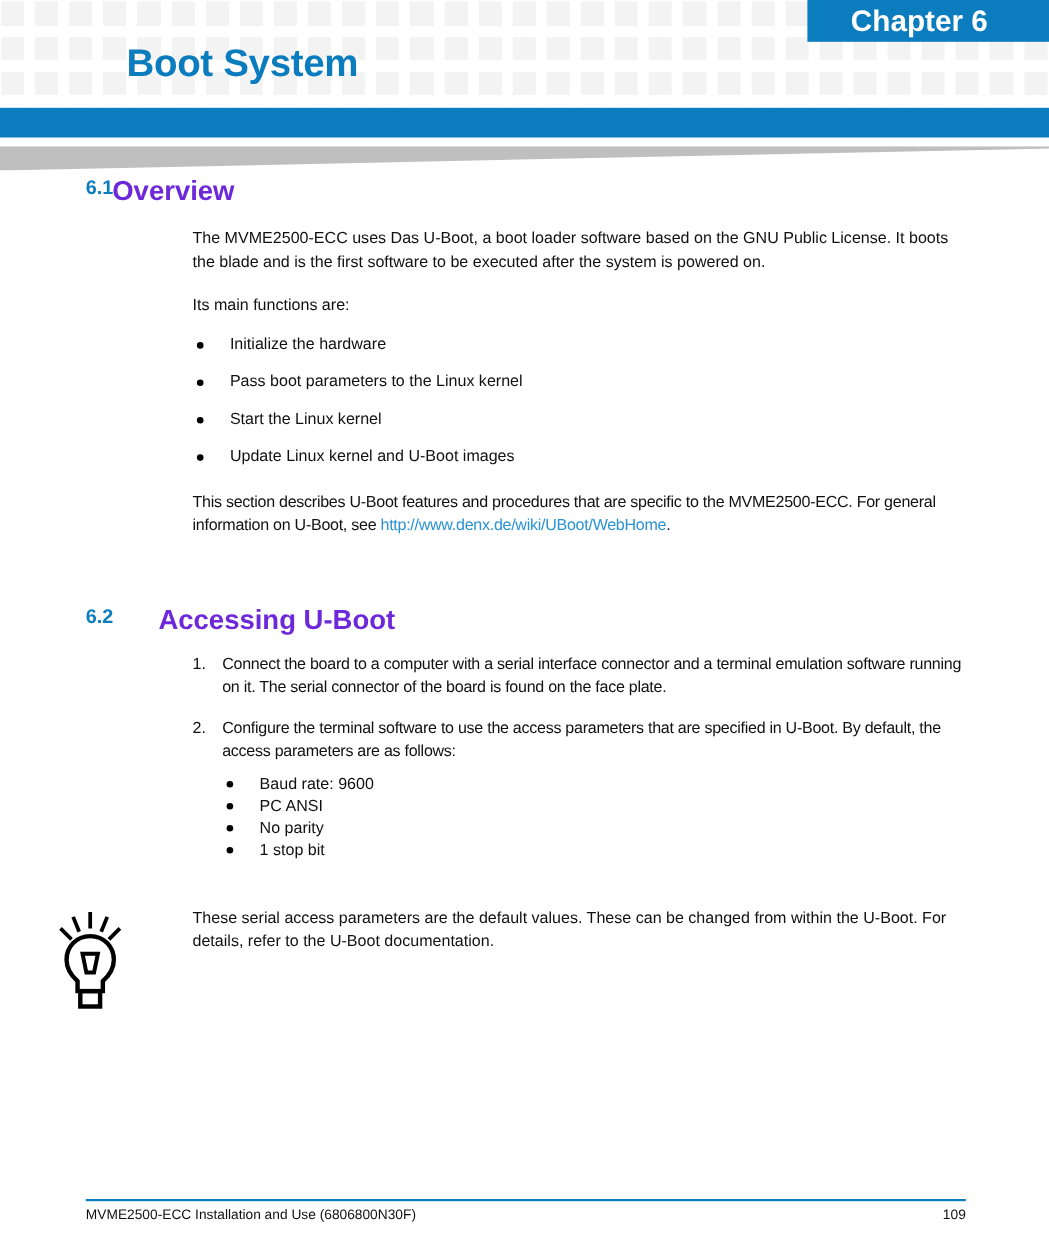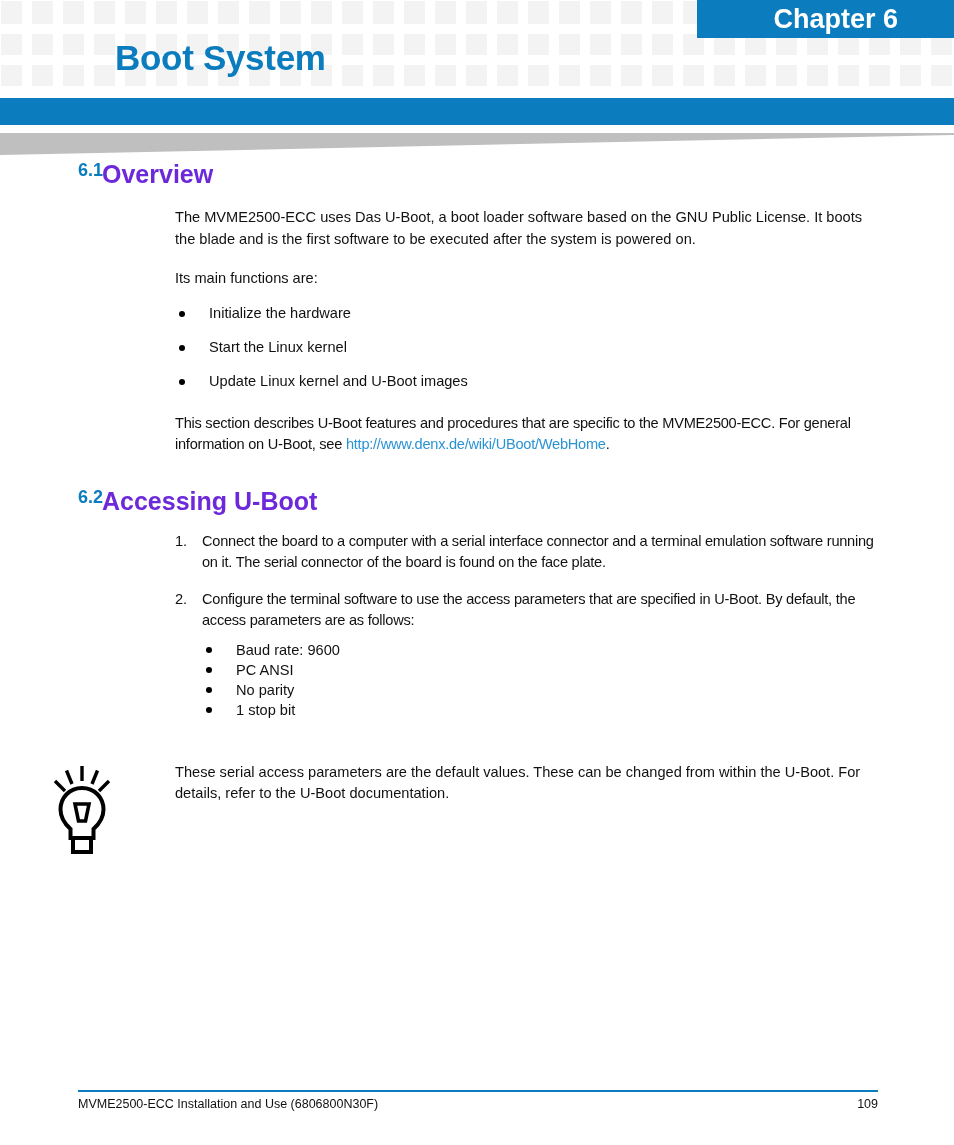--- a/index.html
+++ b/index.html
@@ -52,21 +52,21 @@
         rgba(255,255,255,0) 21px,
         #ffffff 21px,
         #ffffff 31px);
     background-position: 0 3px;
   }
 
   .chapter-banner {
     position: absolute;
     right: 0;
     top: 0;
-    width: 257px;
+    width: 220px;
     height: 38px;
     background: #0b7cbd;
     display: flex;
     align-items: center;
     justify-content: flex-end;
     padding-right: 56px;
     box-sizing: border-box;
     z-index: 5;
   }
   .chapter-banner-label {
@@ -306,32 +306,36 @@
     <p class="para">The MVME2500-ECC uses Das U-Boot, a boot loader software based on the GNU Public License. It boots the blade and is the first software to be executed after the system is powered on.</p>
     <p class="para" style="margin-top:18px;">Its main functions are:</p>
 
     <ul class="bullets" style="margin-top:0;">
       <li>
         <span class="dot"></span>
         <span>Initialize the hardware</span>
       </li>
       <li>
         <span class="dot"></span>
+        <span>Pass boot parameters to the Linux kernel</span>
+      </li>
+      <li>
+        <span class="dot"></span>
         <span>Start the Linux kernel</span>
       </li>
       <li>
         <span class="dot"></span>
         <span>Update Linux kernel and U-Boot images</span>
       </li>
     </ul>
 
     <p class="para tight" style="margin-top:21px;"><span>This section describes U-Boot features and procedures that are specific to the MVME2500-ECC. For general information on U-Boot, see </span><a class="link" href="#">http://www.denx.de/wiki/UBoot/WebHome</a><span>.</span></p>
   </div>
 
-  <div class="section" style="margin-top:31px;">
+  <div class="section" style="margin-top:60px;gap:42px;">
     <div class="sec-num">6.2</div>
     <div class="sec-title">Accessing U-Boot</div>
   </div>
 
   <div class="body-block" style="margin-top:9px;">
     <ol class="numbers">
       <li>
         <span class="num">1.</span>
         <span class="tight">Connect the board to a computer with a serial interface connector and a terminal emulation software running on it. The serial connector of the board is found on the face plate.</span>
       </li>

